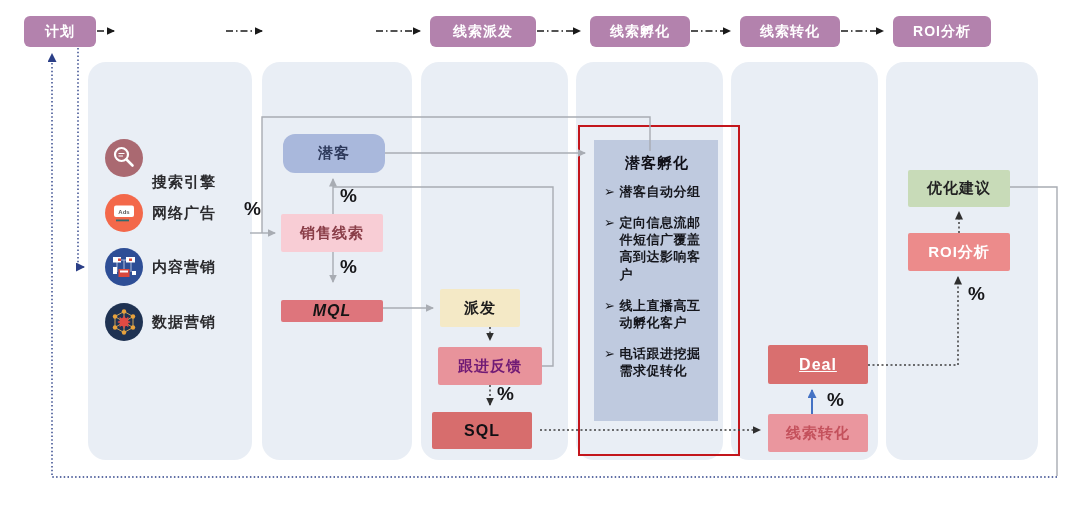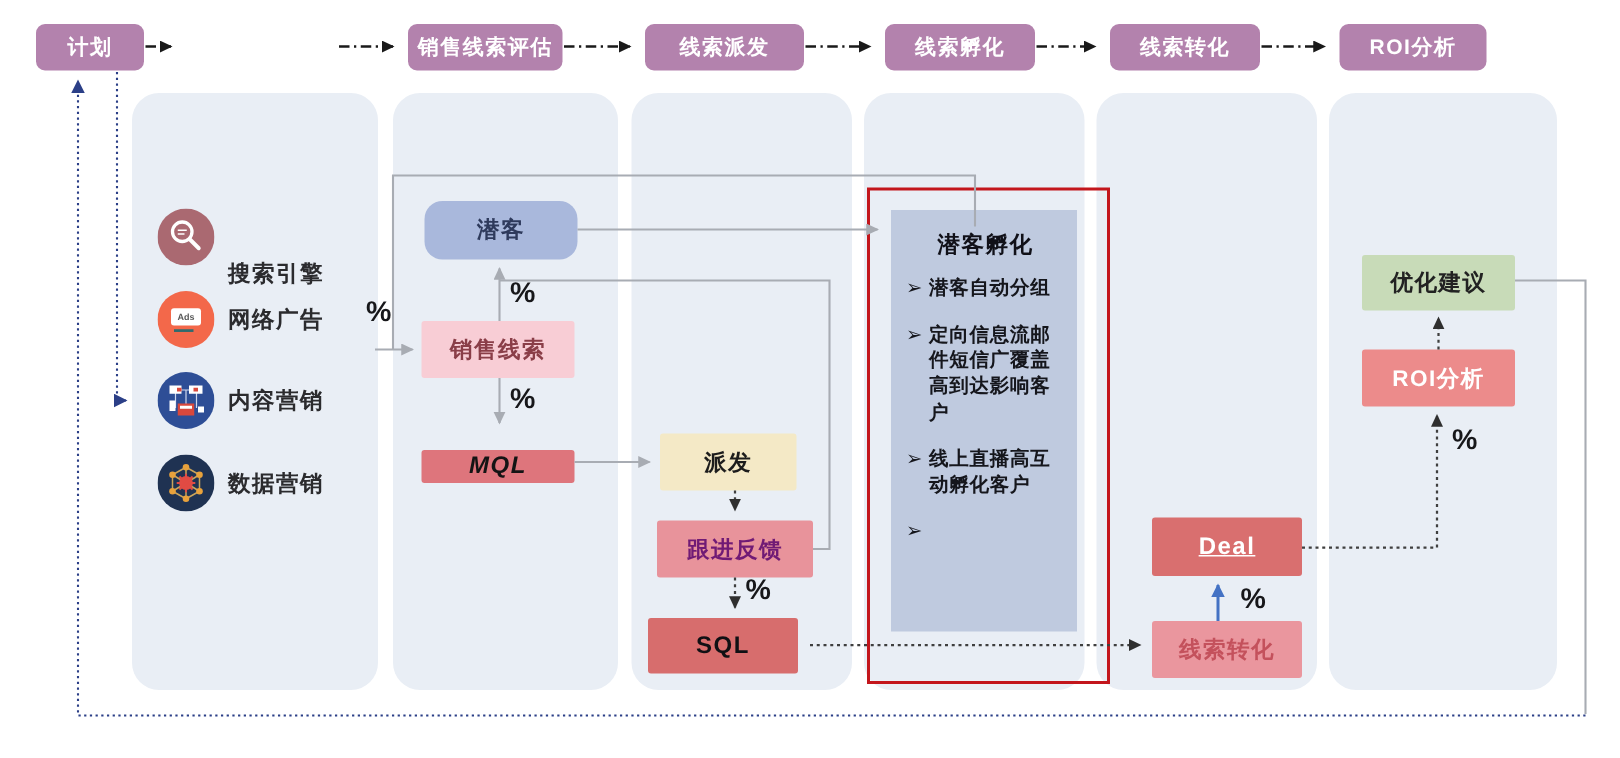--- a/index.html
+++ b/index.html
@@ -76,21 +76,20 @@
 <div id="stage">
 
   <div class="panel" style="left:88px;width:164px;"></div>
   <div class="panel" style="left:262px;width:150px;"></div>
   <div class="panel" style="left:421px;width:147px;"></div>
   <div class="panel" style="left:576px;width:147px;"></div>
   <div class="panel" style="left:731px;width:147px;"></div>
   <div class="panel" style="left:886px;width:152px;"></div>
 
   <div class="hstep" style="left:24px;width:72px;top:16px;">计划</div>
-  <div class="hstep" style="left:272px;width:103px;top:16px;">销售线索评估</div>
   <div class="hstep" style="left:430px;width:106px;top:16px;">线索派发</div>
   <div class="hstep" style="left:590px;width:100px;top:16px;">线索孵化</div>
   <div class="hstep" style="left:740px;width:100px;top:16px;">线索转化</div>
   <div class="hstep" style="left:893px;width:98px;top:16px;">ROI分析</div>
 
   <svg class="chan-icon" style="top:139px;" viewBox="0 0 38 38">
     <circle cx="19" cy="19" r="19" fill="#aa6971"></circle>
     <circle cx="16.5" cy="15.5" r="6.5" fill="none" stroke="#ffffff" stroke-width="2.2"></circle>
     <line x1="13.5" y1="14.5" x2="19.5" y2="14.5" stroke="#ffffff" stroke-width="1"></line>
     <line x1="13.5" y1="17" x2="18" y2="17" stroke="#ffffff" stroke-width="1"></line>
@@ -169,28 +168,29 @@
         <span class="bpfx">➢</span>
         <span>定向信息流邮件短信广覆盖高到达影响客户</span>
       </li>
       <li>
         <span class="bpfx">➢</span>
         <span>线上直播高互动孵化客户</span>
       </li>
       <li>
 
         <span class="bpfx">➢</span>
+        <span>电话跟进挖掘需求促转化</span>
       </li>
     </ul>
   </div>
 
   <div class="fbox box-prospect" style="left:283px;top:134px;width:102px;height:39px;">潜客</div>
   <div class="fbox box-lead" style="left:281px;top:214px;width:102px;height:38px;">销售线索</div>
   <div class="fbox box-mql" style="left:281px;top:300px;width:102px;height:22px;font-style:italic;">MQL</div>
-  <div class="fbox box-dispatch" style="left:440px;top:289px;width:91px;height:38px;">派发</div>
+  <div class="fbox box-dispatch" style="left:440px;top:289px;width:80px;height:38px;">派发</div>
   <div class="fbox box-followup" style="left:438px;top:347px;width:104px;height:38px;">跟进反馈</div>
   <div class="fbox box-sql" style="left:432px;top:412px;width:100px;height:37px;">SQL</div>
   <div class="fbox box-deal" style="left:768px;top:345px;width:100px;height:39px;text-decoration:underline;">Deal</div>
   <div class="fbox box-conversion" style="left:768px;top:414px;width:100px;height:38px;">线索转化</div>
   <div class="fbox box-optimize" style="left:908px;top:170px;width:102px;height:37px;">优化建议</div>
   <div class="fbox box-roi" style="left:908px;top:233px;width:102px;height:38px;">ROI分析</div>
 
   <svg id="connectors" width="1080" height="505" viewBox="0 0 1080 505">
     <defs>
       <marker id="mblack" markerUnits="userSpaceOnUse" markerWidth="9" markerHeight="9" refX="7.5" refY="4" orient="auto">

